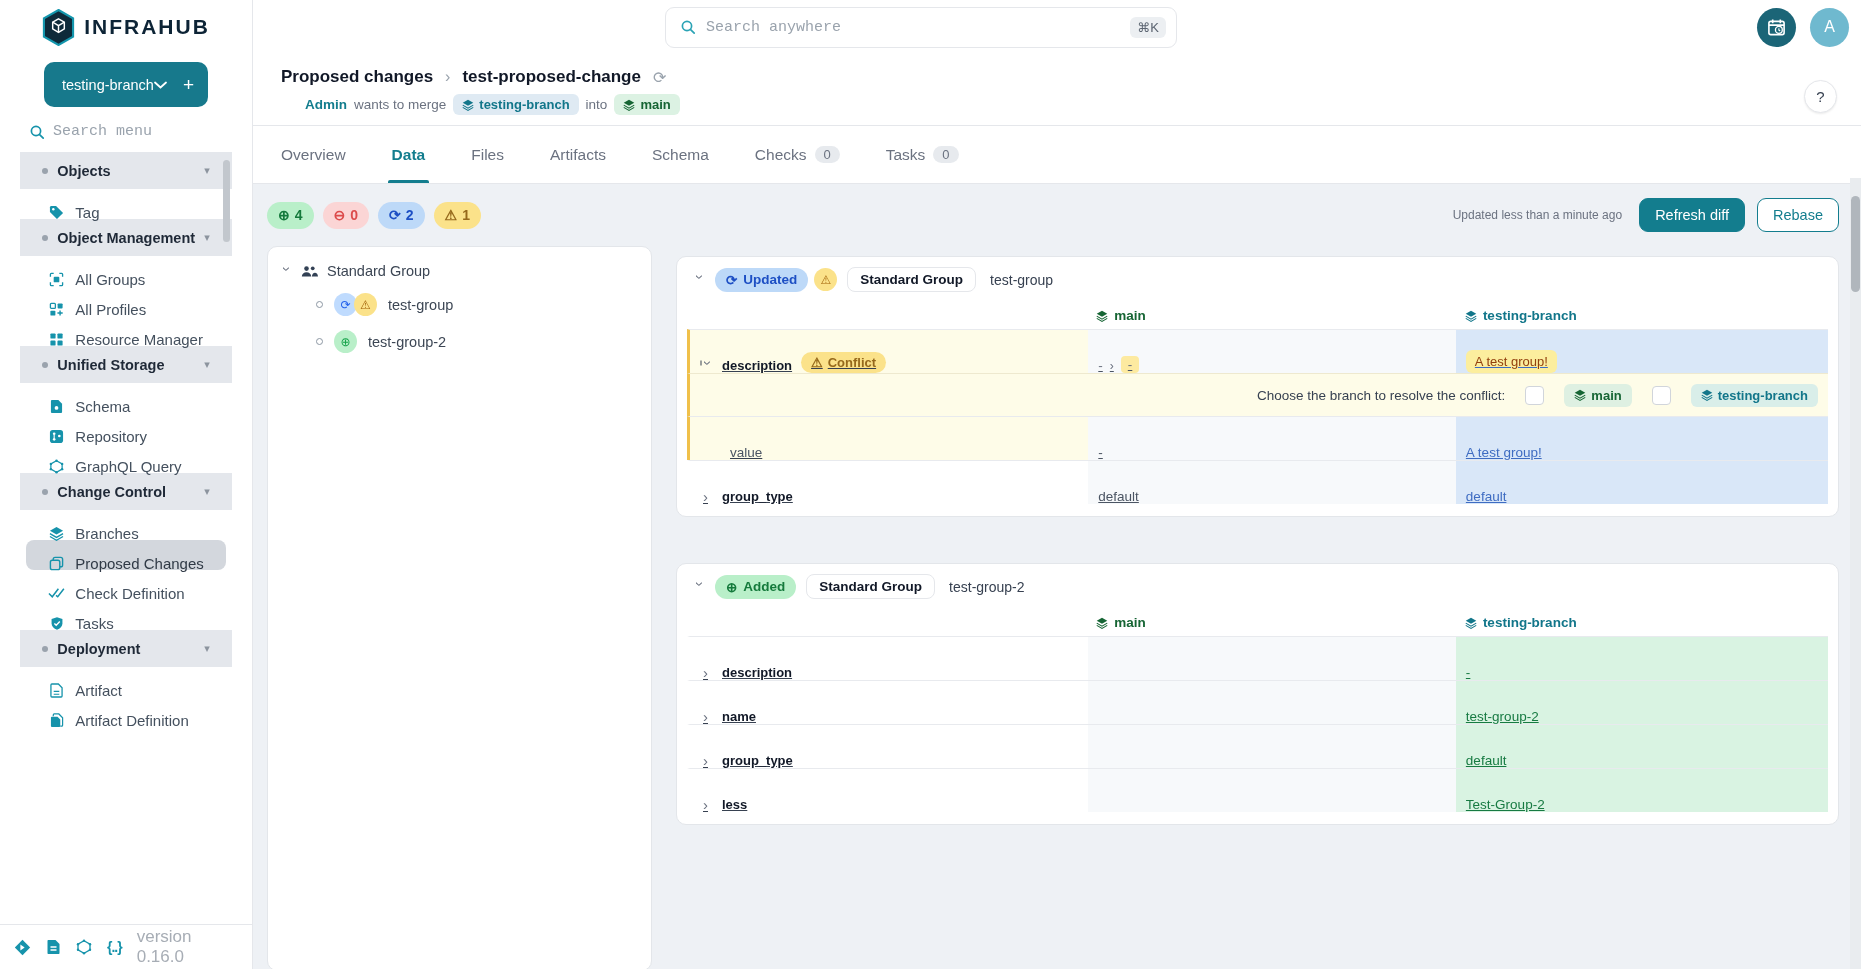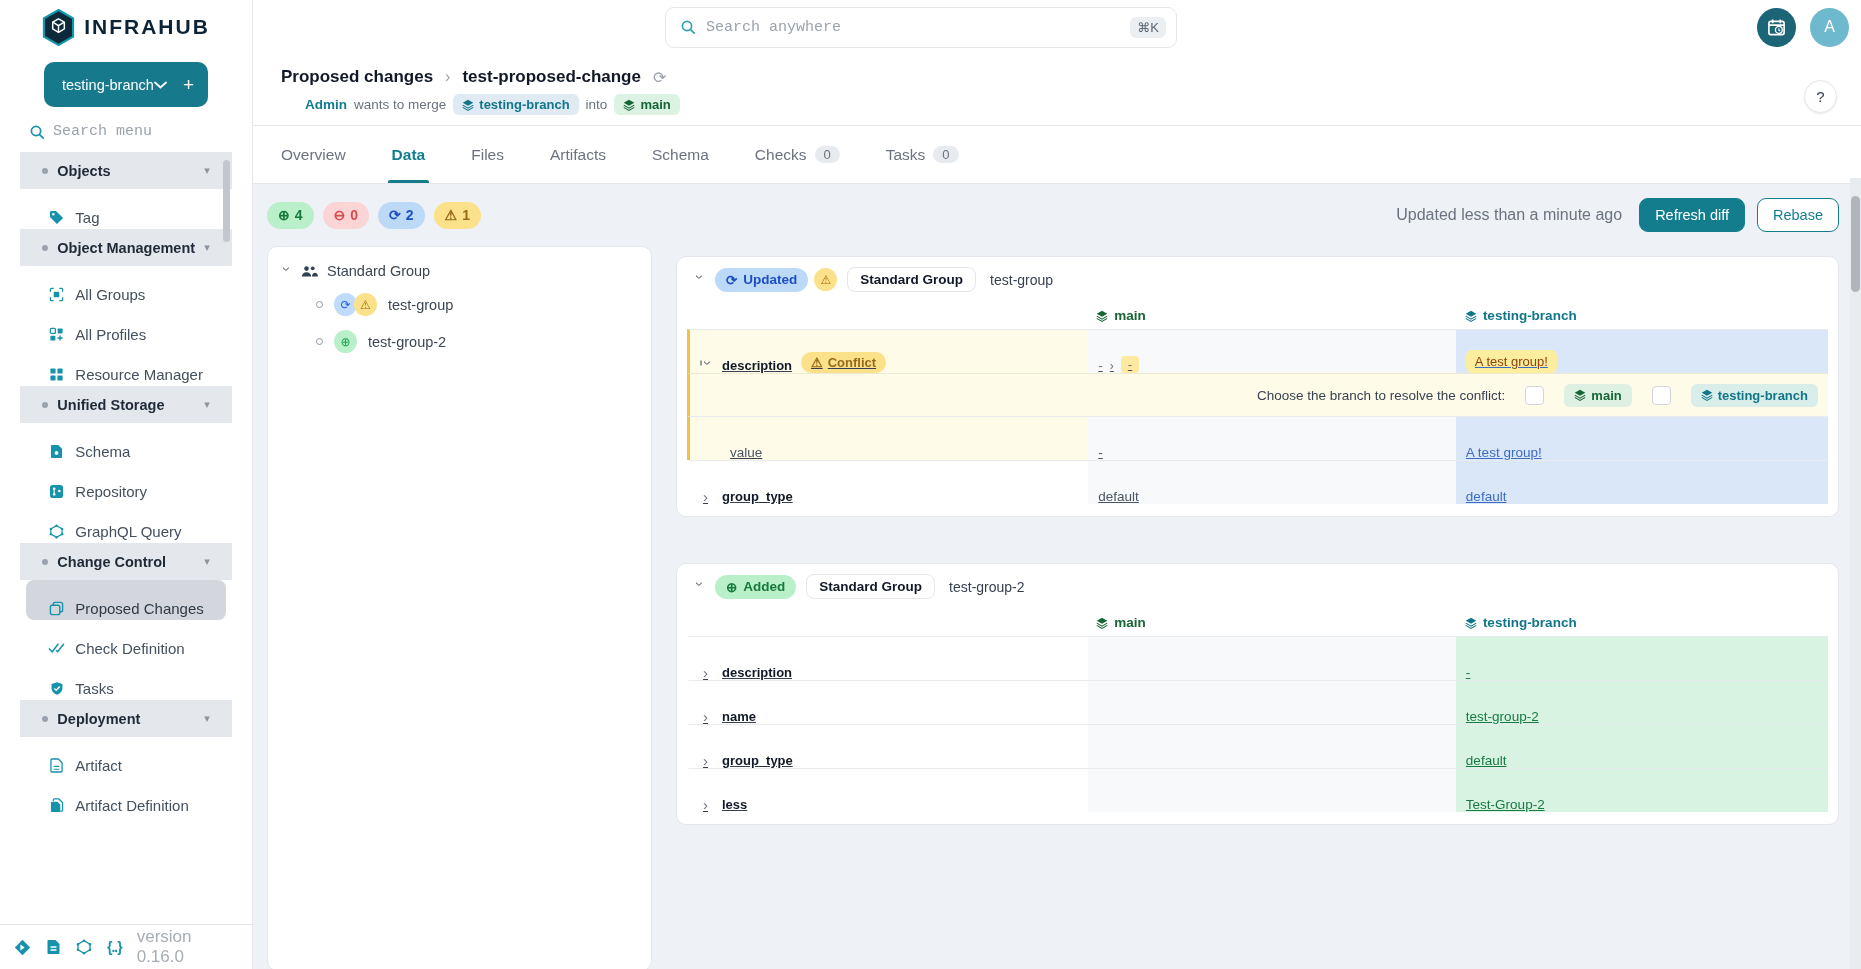--- a/index.html
+++ b/index.html
@@ -27,21 +27,21 @@
   .branch-select .bs-spacer{flex:1;}
   .branch-select .bs-plus{font-size:19px; font-weight:400; margin-left:16px;}
   .menu-search{display:flex; align-items:center; gap:8px; padding:16px 14px 12px 14px; flex:none;}
   .menu-search input{border:none; outline:none; font-size:15px; color:var(--txt); width:170px; font-family:Liberation Mono, monospace;}
   .menu-search input::placeholder{color:var(--faint);}
   .nav{flex:1; overflow:hidden; position:relative;}
   .nav-section-head{height:37px; background:#e4e7ec; display:flex; align-items:center; padding:0 22px; gap:9px; cursor:pointer;}
   .nav-section-head .dot{width:6px; height:6px; border-radius:50%; background:#9aa3ad; flex:none;}
   .nav-section-head .sec-label{font-size:14.5px; font-weight:600; color:#1f2937; flex:1;}
   .nav-section-head .sec-chev{color:#8c949e; font-size:11px;}
-  .nav-item{height:40px; display:flex; align-items:center; gap:10px; padding:16px 10px 0 28px; font-size:15px; color:#44505e; cursor:pointer;}
+  .nav-item{height:30px; display:flex; align-items:center; gap:10px; padding:16px 10px 0 28px; font-size:15px; color:#44505e; cursor:pointer;}
   .nav-item.selected{background:#d3d7dd; border-radius:8px; margin:0 6px; padding-left:22px; color:#303a46;}
   .nav-item .nv-ic{width:17px; display:inline-flex; justify-content:center; color:#1693ab; flex:none;}
   .side-scroll-thumb{position:absolute; right:2px; top:8px; width:7px; height:82px; background:#c2c7cd; border-radius:4px;}
   .side-footer{flex:none; height:45px; border-top:1px solid var(--border); display:flex; align-items:center; gap:15px; padding:0 14px;}
   .side-footer .ft-ic{color:#1693ab; display:inline-flex;}
   .side-footer .braces{font-size:14px; font-weight:700; color:#1693ab; letter-spacing:-1px;}
   .version{margin-left:auto; font-size:17px; color:#a7adb5;}
 
   
   .main{flex:1; display:flex; flex-direction:column; position:relative; height:100%;}
@@ -72,21 +72,21 @@
   .tab-count{background:#e7eaee; color:#6b7280; border-radius:10px; padding:1px 9px; font-size:13px;}
 
   .body-area{flex:1; background:var(--bg-gray); padding:14px 22px 0 14px; overflow:hidden;}
   .toolbar{display:flex; align-items:center;}
   .count-pill{display:inline-flex; align-items:center; gap:5px; height:27px; border-radius:14px; padding:0 11px; font-size:14px; font-weight:600; margin-right:9px;}
   .cp-added{background:var(--pill-green-bg); color:var(--pill-green-txt);}
   .cp-removed{background:var(--pill-red-bg); color:var(--pill-red-txt);}
   .cp-updated{background:var(--pill-blue-bg); color:var(--pill-blue-txt);}
   .cp-conflict{background:var(--pill-yellow-bg); color:var(--pill-yellow-txt);}
   .toolbar-right{margin-left:auto; display:flex; align-items:center; gap:12px;}
-  .updated-text{font-size:16px; color:#6b7280; margin-right:5px;}
+  .updated-text{font-size:12px; color:#6b7280; margin-right:5px;}
   .btn{font-family:inherit; font-size:14.5px; border-radius:9px; padding:8px 15px; cursor:pointer;}
   .btn-primary{background:var(--teal); color:#fff; border:1px solid var(--teal);}
   .btn-outline{background:#fff; color:var(--teal); border:1px solid var(--teal);}
 
   .panels{display:flex; gap:24px; margin-top:14px; align-items:flex-start; height:725px;}
   .tree-panel{width:385px; min-width:385px; background:#fff; border:1px solid #e3e6ea; border-radius:10px; height:100%; padding:16px 14px;}
   .tree-row{display:flex; align-items:center; gap:9px; font-size:14.5px; color:#3c4654; margin-bottom:14px; cursor:pointer;}
   .tree-row.child{padding-left:34px; gap:11px;}
   .tree-bullet{width:7px; height:7px; border:1.5px solid #8d97a3; border-radius:50%; flex:none;}
   .chip-pair{display:inline-flex;}
@@ -267,20 +267,29 @@
               <circle cx="2" cy="5.2" r="1.3" fill="currentColor"></circle>
             </svg>
           </span>
         <span>GraphQL Query</span>
       </div>
 
       <div class="nav-section-head">
         <span class="dot"></span>
         <span class="sec-label">Change Control</span>
         <span class="sec-chev">▾</span>
+      </div>
+      <div class="nav-item">
+        <span class="nv-ic">
+            <svg width="15" height="15" viewBox="0 0 16 16">
+              <path d="M8 1 15 5 8 9 1 5z" fill="currentColor"></path>
+              <path d="M1 8.2 8 12.2 15 8.2M1 11.2 8 15.2 15 11.2" fill="none" stroke="currentColor" stroke-width="1.4"></path>
+            </svg>
+          </span>
+        <span>Branches</span>
       </div>
       <div class="nav-item selected">
         <span class="nv-ic">
             <svg width="15" height="15" viewBox="0 0 16 16">
               <rect x="4.5" y="1.5" width="10" height="10" rx="2" fill="none" stroke="currentColor" stroke-width="1.5"></rect>
               <rect x="1.5" y="4.5" width="10" height="10" rx="2" fill="#d3d7dd" stroke="currentColor" stroke-width="1.5"></rect>
             </svg>
           </span>
         <span>Proposed Changes</span>
       </div>

